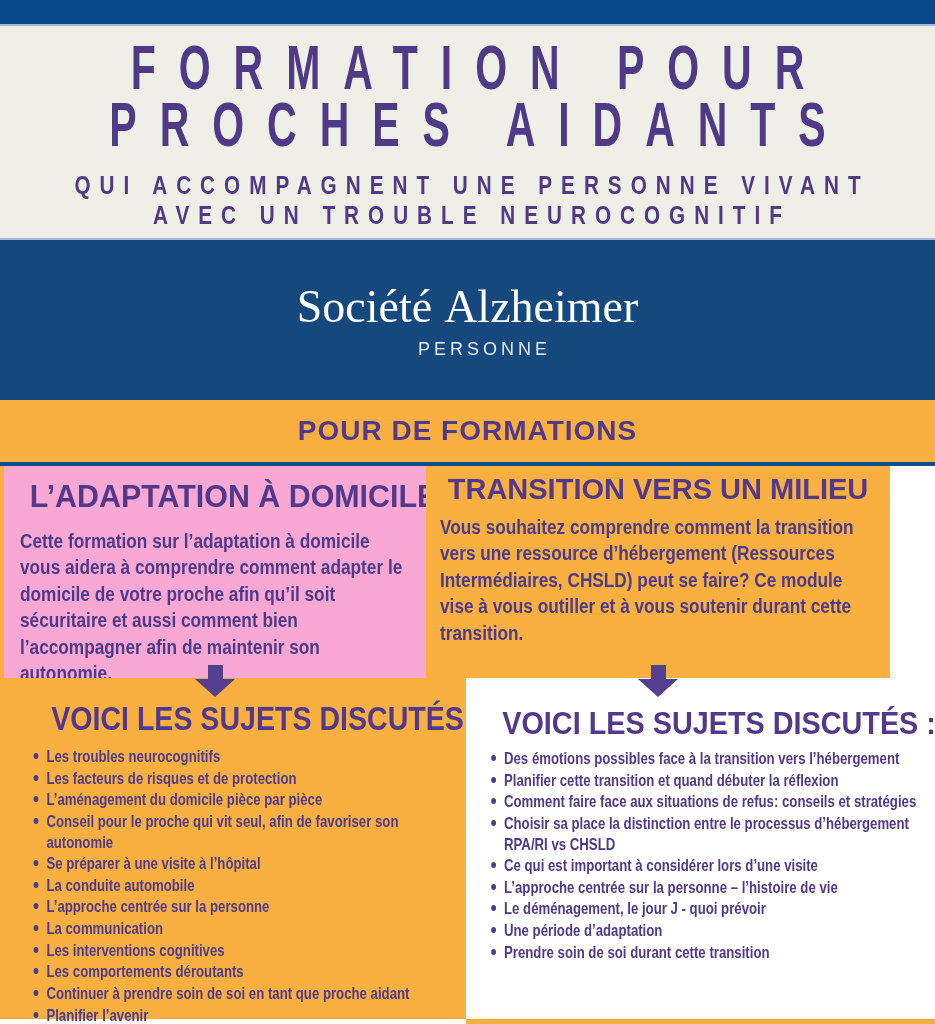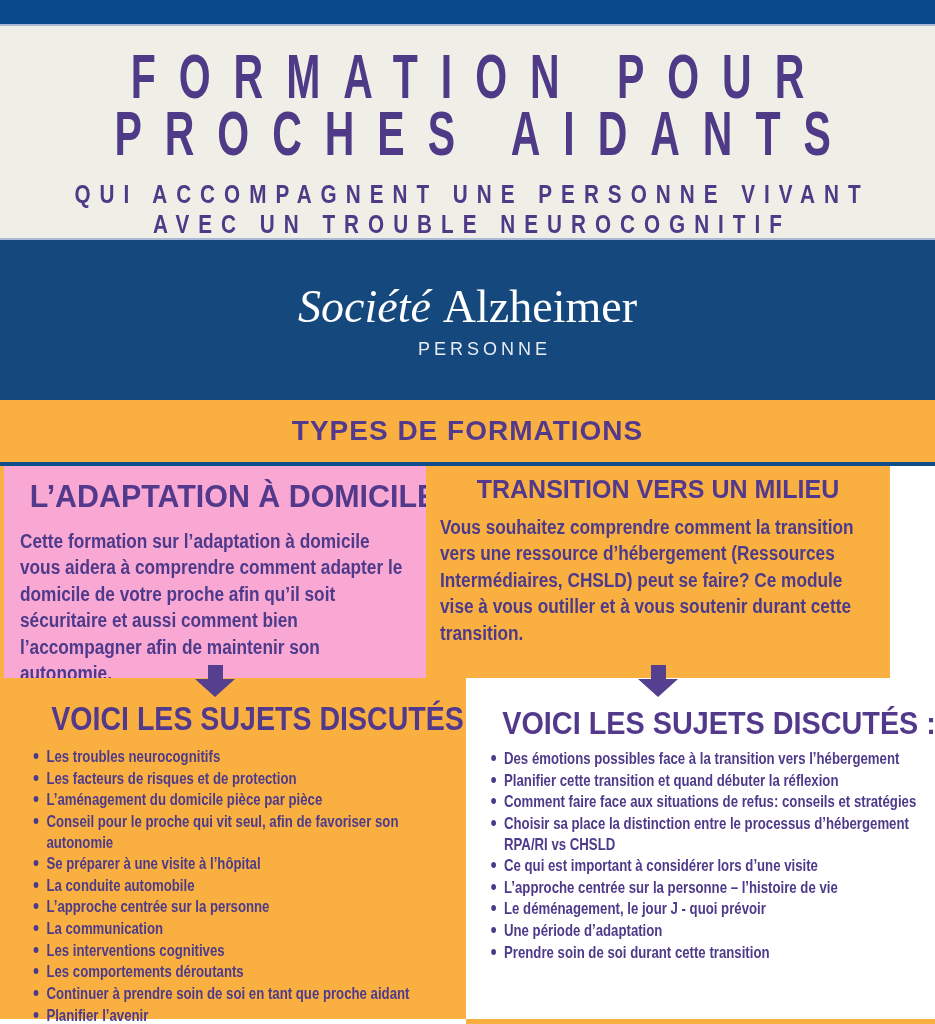--- a/index.html
+++ b/index.html
@@ -18,31 +18,31 @@
 
   
   .topbar{height:24px;background:var(--navy);}
   .hairline{height:2px;background:var(--hairline);}
 
   
   .masthead{height:212px;background:var(--cream);text-align:center;padding-top:14px;}
   .title-line{display:block;white-space:nowrap;font-weight:bold;color:#4e3a86;
     font-size:50px;letter-spacing:28px;padding-left:28px;line-height:57px;
     transform:scale(0.82,1.26);}
-  .masthead h1{margin:9px;}
+  .masthead h1{margin:0;}
   .sub{margin:16px 0 8px;}
   .subtitle-line{display:block;white-space:nowrap;font-weight:bold;color:#4e3a86;
     font-size:23px;letter-spacing:10px;padding-left:10px;line-height:30px;
     transform:scale(0.9,1.12);}
 
   
   .logoband{height:160px;background:var(--navy-band);color:#ffffff;text-align:center;
     display:flex;flex-direction:column;justify-content:center;padding-top:4px;}
   .logo{font-family:"Liberation Serif","DejaVu Serif",serif;font-size:46px;line-height:1;}
-  .logo .soc{font-style:italic;margin-right:12px;}
+  .logo .soc{margin-right:12px;}
   .region{font-size:18px;letter-spacing:4px;margin-top:9px;margin-left:34px;color:#e8ecf4;}
 
   
   .banner{height:62px;background:var(--orange);display:flex;align-items:center;justify-content:center;}
   .banner h2{margin:0;font-size:28px;font-weight:bold;color:var(--purple);letter-spacing:1px;}
 
   .bluedivider{height:4px;background:#0d4d8a;}
 
   
   .row{display:flex;}
@@ -50,21 +50,21 @@
   .row2{height:346px;}
   .cell{position:relative;}
   .c-adapt{width:426px;background:#f9a8d4;border-left:4px solid var(--orange);padding:10px 16px 0 16px;}
   .c-trans{width:469px;background:var(--orange);border-right:5px solid #ffffff;padding:6px 14px 0 14px;}
   .c-topics-l{width:466px;background:var(--orange);border-bottom:5px solid #ffffff;padding:20px 10px 0 16px;}
   .c-topics-r{width:469px;background:#ffffff;border-bottom:5px solid var(--orange);padding:26px 10px 0 14px;}
 
   
   .sec-title{margin:0;font-weight:bold;color:var(--purple);text-align:center;white-space:nowrap;}
   .t-adapt{font-size:32px;line-height:40px;transform:scaleX(0.95);transform-origin:50% 0;}
-  .t-trans{font-size:25px;line-height:34px;}
+  .t-trans{font-size:29px;line-height:34px;}
   .t-topics-l{font-size:34px;line-height:40px;transform:scaleX(0.84);transform-origin:50% 0;}
   .t-topics-r{font-size:32px;line-height:38px;transform:scaleX(0.9);transform-origin:50% 0;}
 
   
   .para{margin:12px 0 0;font-size:20px;font-weight:bold;color:var(--purple-text);line-height:1.32;
     width:116%;transform:scaleX(0.862);transform-origin:0 0;}
   .c-trans .para{margin-top:8px;}
 
   .topics{list-style:none;margin:8px 0 0;padding:0 0 0 22px;
     width:125%;transform:scaleX(0.8);transform-origin:0 0;}
@@ -99,21 +99,21 @@
   <div class="hairline"></div>
 
   <section class="logoband">
     <div class="logo">
       <span class="soc">Société</span><span class="alz">Alzheimer</span>
     </div>
     <div class="region">PERSONNE</div>
   </section>
 
   <section class="banner">
-    <h2>TYPES DE FORMATIONS</h2>
+    <h2>POUR DE FORMATIONS</h2>
   </section>
 
   <div class="bluedivider"></div>
 
   <div class="row row1">
     <div class="cell c-adapt">
       <h3 class="sec-title t-adapt">L’ADAPTATION À DOMICILE</h3>
       <p class="para">Cette formation sur l’adaptation à domicile vous aidera à comprendre comment adapter le domicile de votre proche afin qu’il soit sécuritaire et aussi comment bien l’accompagner afin de maintenir son autonomie.</p>
       <div class="arrow">
         <div class="arrow-stem"></div>

